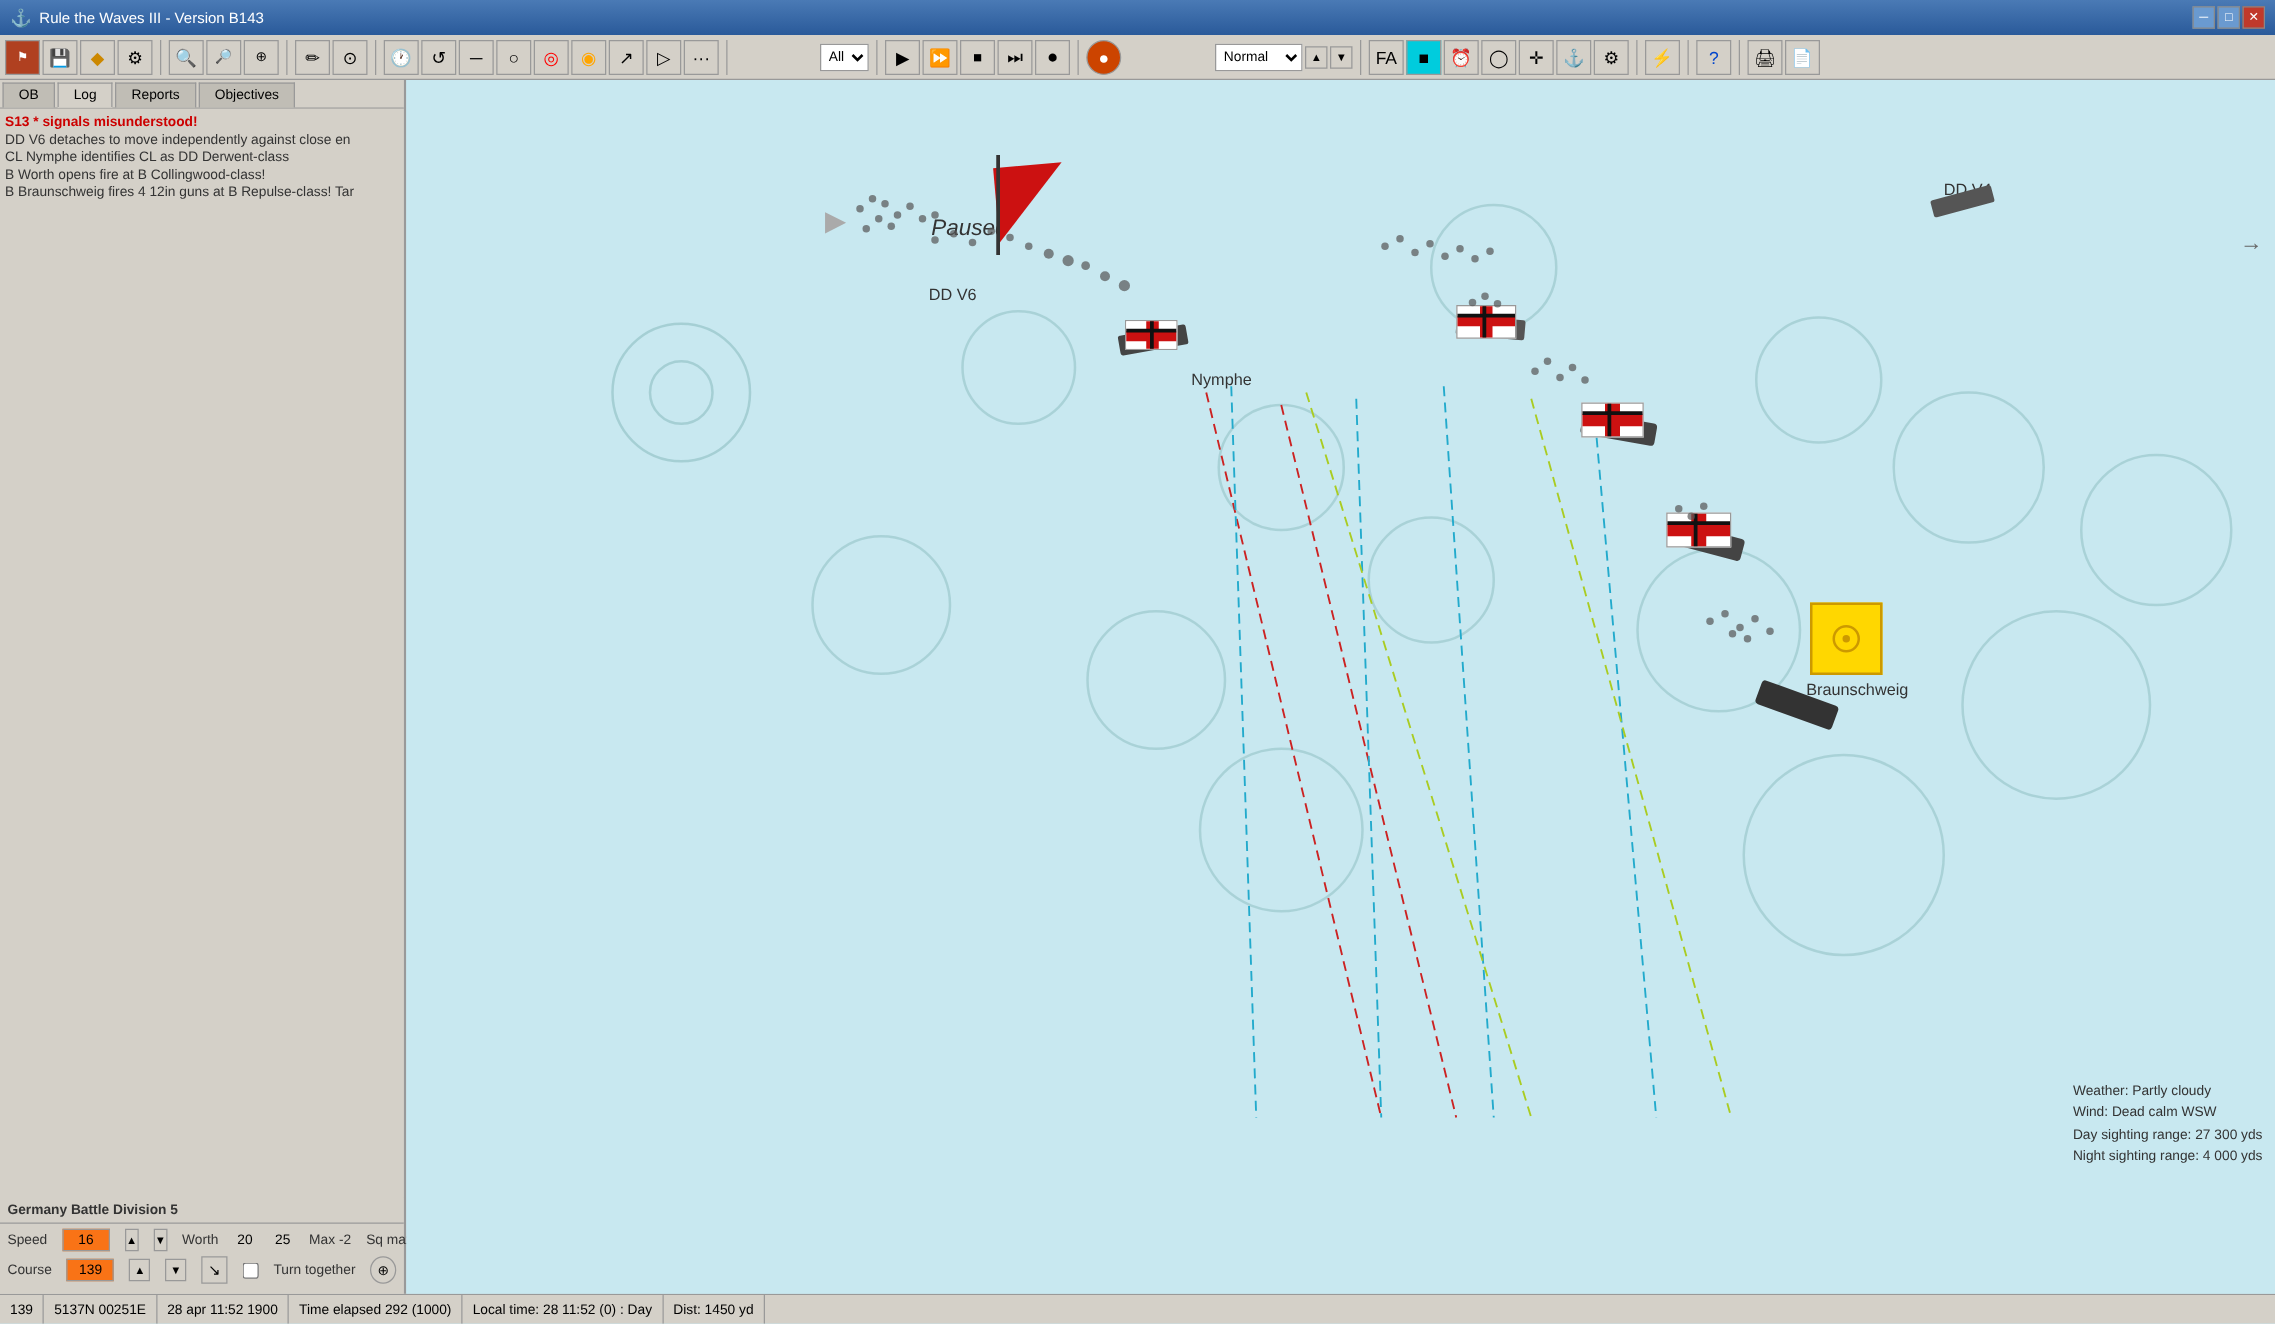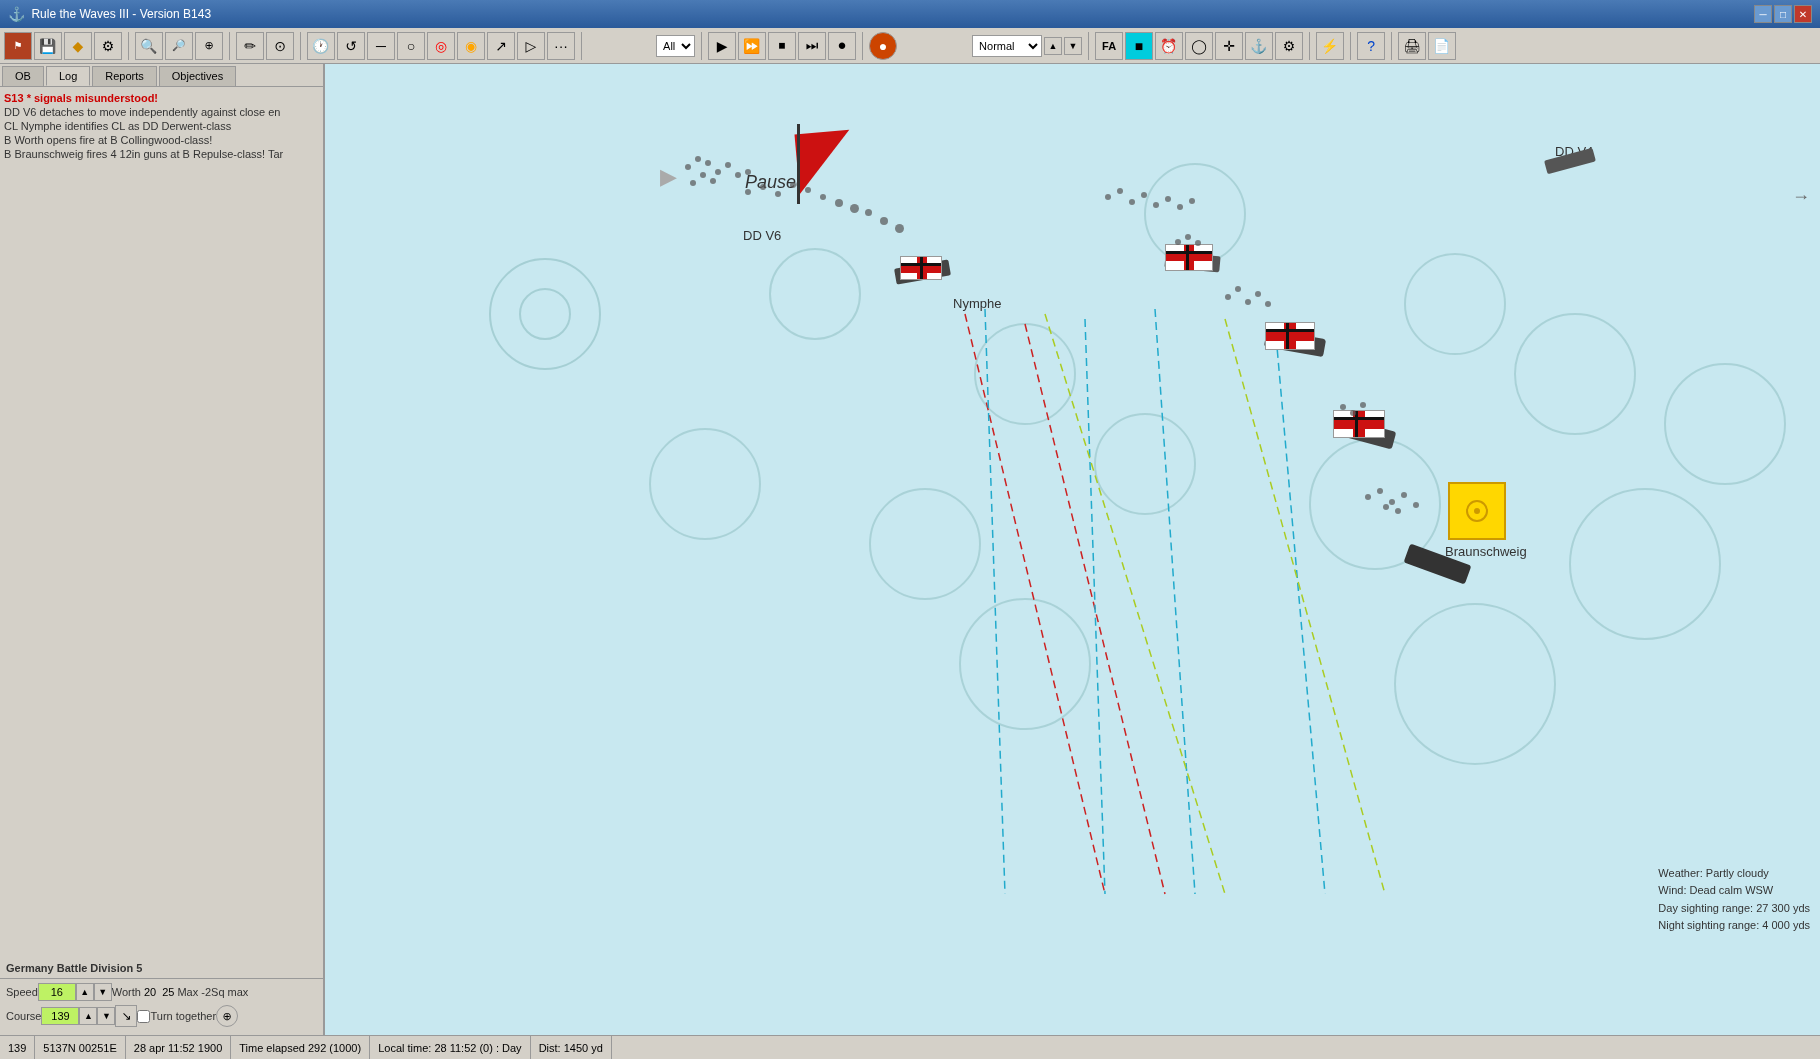--- a/index.html
+++ b/index.html
@@ -73,25 +73,25 @@
       font-size: 11px; color: #333;
     }
     #minimap-lock {
       position: absolute; bottom: 4px; right: 6px; font-size: 14px; color: #555;
     }
 
     
     #bottom-controls {
       padding: 4px 6px; background: #d4d0c8; border-top: 1px solid #999;
     }
-    .ctrl-row { display: flex; align-items: center; gap: 0; margin-bottom: 4px; }
+    .ctrl-row { display: flex; align-items: center; gap: 12px; margin-bottom: 4px; }
     .ctrl-label { font-size: 11px; color: #333; white-space: nowrap; }
     .ctrl-input {
       width: 38px; height: 18px; font-size: 11px; border: 1px solid #999;
-      background: #bef264; text-align: center;
+      background: #f97316; text-align: center;
     }
     .ctrl-btn-small {
       width: 18px; height: 18px; background: #d4d0c8; border: 1px solid #999;
       display: flex; align-items: center; justify-content: center;
       cursor: pointer; font-size: 9px;
     }
     .ctrl-speed-val { font-size: 11px; padding: 0 3px; }
     input[type="checkbox"] { cursor: pointer; }
 
     
@@ -224,21 +224,21 @@
     <select class="toolbar-select" style="width:70px;">
       <option>Normal</option>
     </select>
     <div class="toolbar-btn ctrl-btn-small">▲</div>
     <div class="toolbar-btn ctrl-btn-small">▼</div>
   </div>
 
   <div class="toolbar-divider"></div>
 
   <div class="toolbar-section">
-    <div class="toolbar-btn" style="font-size:11px; font-weight:bold;">FA</div>
+    <div class="toolbar-btn" style="font-size:14px; font-weight:normal;">FA</div>
     <div class="toolbar-btn" style="background:#00ccdd;">■</div>
     <div class="toolbar-btn">⏰</div>
     <div class="toolbar-btn">◯</div>
     <div class="toolbar-btn">✛</div>
     <div class="toolbar-btn">⚓</div>
     <div class="toolbar-btn">⚙</div>
     <div class="toolbar-divider"></div>
     <div class="toolbar-btn">⚡</div>
     <div class="toolbar-divider"></div>
     <div class="toolbar-btn" style="font-size:14px; color:#0044cc;">?</div>

